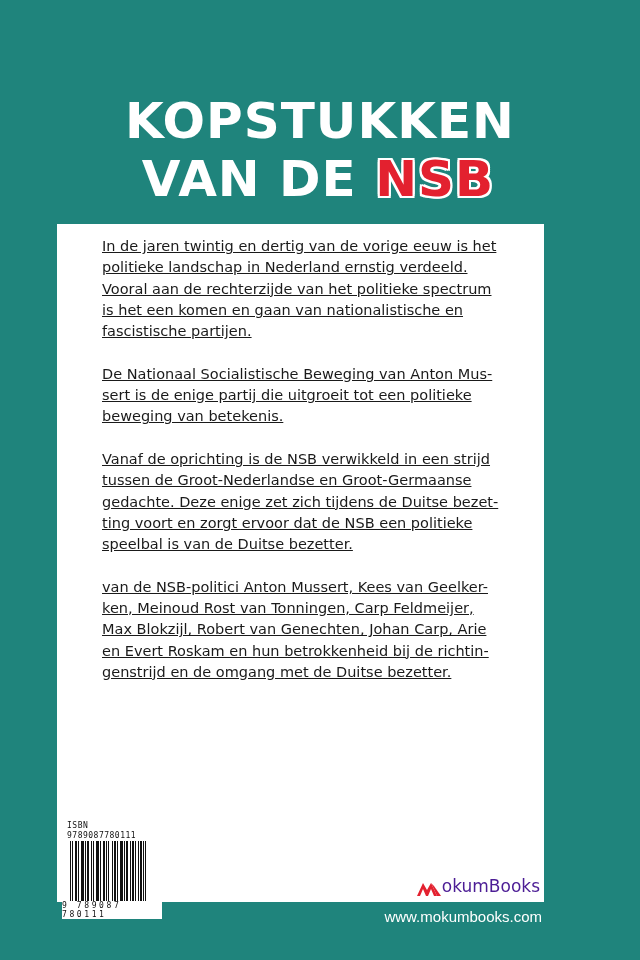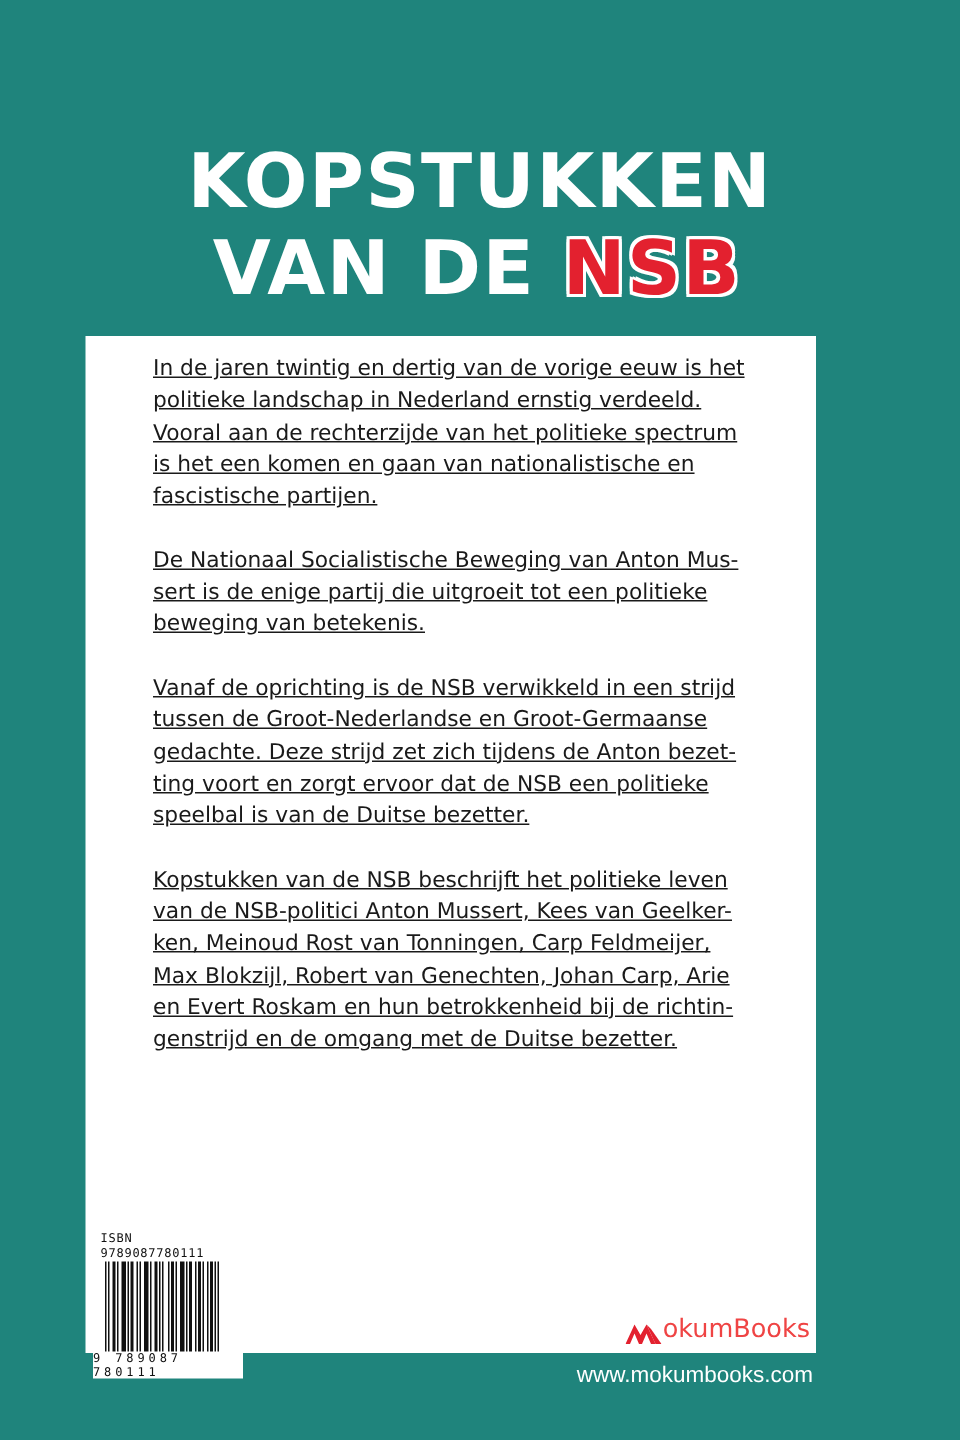--- a/index.html
+++ b/index.html
@@ -46,21 +46,21 @@
   .bars { display: flex; align-items: flex-start; height: 72px; margin-left: 8px; }
   .bars span { display: block; background: #111; height: 72px; }
   .isbn-digits {
     position: absolute; left: 0; top: 80px;
     font-family: "DejaVu Sans Mono", monospace; font-size: 8px; color: #111;
     letter-spacing: 2.6px; background: #fff;
   }
   .logo {
     position: absolute; right: 4px; bottom: 6px;
     display: flex; align-items: flex-end;
-    font-family: "DejaVu Sans", sans-serif; font-size: 17px; color: #ef4444;
+    font-family: "DejaVu Sans", sans-serif; font-size: 17px; color: #4c1d95;
   }
   .logo .m { width: 24px; height: 16px; margin-right: 1px; }
   .url {
     position: absolute; right: 98px; top: 908px;
     color: #ffffff; font-family: "Liberation Sans", sans-serif; font-size: 15px; text-align: right;
   }
 </style>
 </head>
 <body>
 
@@ -79,26 +79,25 @@
       <span class="ln">fascistische partijen.</span>
     </p>
     <p>
       <span class="ln">De Nationaal Socialistische Beweging van Anton Mus-</span>
       <span class="ln">sert is de enige partij die uitgroeit tot een politieke</span>
       <span class="ln">beweging van betekenis.</span>
     </p>
     <p>
       <span class="ln">Vanaf de oprichting is de NSB verwikkeld in een strijd</span>
       <span class="ln">tussen de Groot-Nederlandse en Groot-Germaanse</span>
-      <span class="ln">gedachte. Deze strijd zet zich tijdens de Anton bezet-</span>
+      <span class="ln">gedachte. Deze enige zet zich tijdens de Duitse bezet-</span>
       <span class="ln">ting voort en zorgt ervoor dat de NSB een politieke</span>
       <span class="ln">speelbal is van de Duitse bezetter.</span>
     </p>
     <p>
-      <span class="ln">Kopstukken van de NSB beschrijft het politieke leven</span>
       <span class="ln">van de NSB-politici Anton Mussert, Kees van Geelker-</span>
       <span class="ln">ken, Meinoud Rost van Tonningen, Carp Feldmeijer,</span>
       <span class="ln">Max Blokzijl, Robert van Genechten, Johan Carp, Arie</span>
       <span class="ln">en Evert Roskam en hun betrokkenheid bij de richtin-</span>
       <span class="ln">genstrijd en de omgang met de Duitse bezetter.</span>
     </p>
   </div>
 
   <div class="isbn">
     <div class="isbn-label">ISBN 9789087780111</div>

